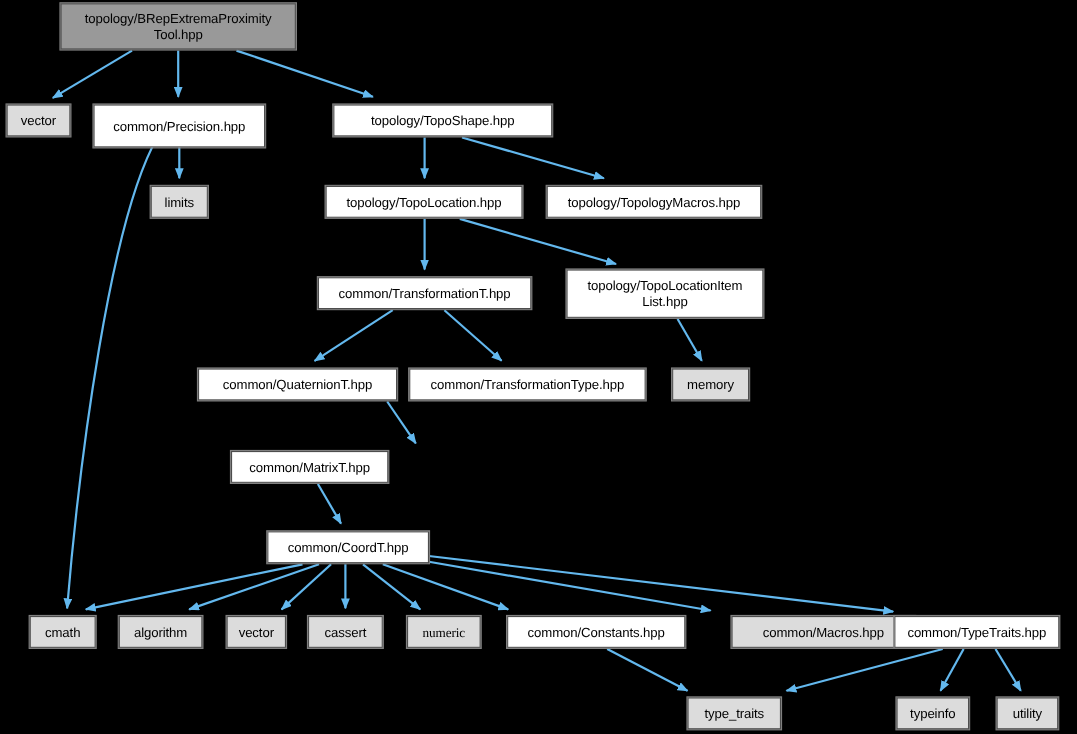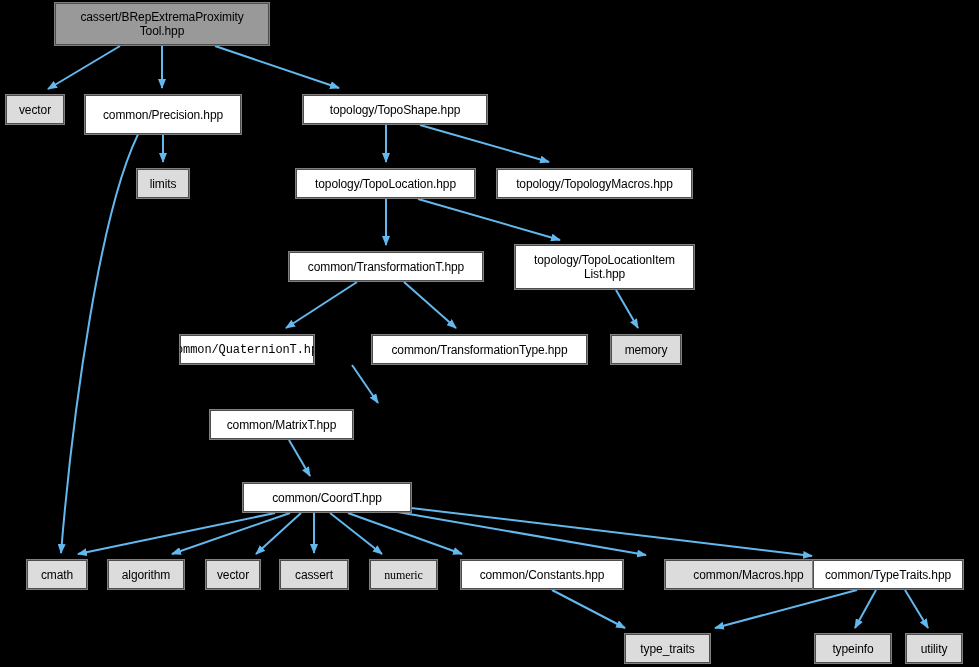--- a/index.html
+++ b/index.html
@@ -80,41 +80,41 @@
         <path d="M 348,513 L 462,554" stroke="#63b8ee" stroke-width="2" fill="none" marker-end="url(#arrowhead)"></path>
         <path d="M 386,510 L 646,555" stroke="#63b8ee" stroke-width="2" fill="none" marker-end="url(#arrowhead)"></path>
         <path d="M 386,505 L 812,556" stroke="#63b8ee" stroke-width="2" fill="none" marker-end="url(#arrowhead)"></path>
         <path d="M 552,590 L 625,628" stroke="#63b8ee" stroke-width="2" fill="none" marker-end="url(#arrowhead)"></path>
         <path d="M 857,590 L 715,628" stroke="#63b8ee" stroke-width="2" fill="none" marker-end="url(#arrowhead)"></path>
         <path d="M 876,590 L 855,628" stroke="#63b8ee" stroke-width="2" fill="none" marker-end="url(#arrowhead)"></path>
         <path d="M 905,590 L 928,628" stroke="#63b8ee" stroke-width="2" fill="none" marker-end="url(#arrowhead)"></path>
       </g>
   </svg>
   <div id="nodes-layer">
-      <div class="node root" style="left: 55px; top: 3px; width: 214px; height: 42px;"><span class="node-label">cassert/BRepExtremaProximity
+      <div class="node root" style="left: 55px; top: 3px; width: 214px; height: 42px;"><span class="node-label">topology/BRepExtremaProximity
 Tool.hpp</span></div>
       <div class="node gray" style="left: 6px; top: 95px; width: 58px; height: 29px;"><span class="node-label">vector</span></div>
       <div class="node white" style="left: 85px; top: 95px; width: 156px; height: 39px;"><span class="node-label">common/Precision.hpp</span></div>
-      <div class="node white" style="left: 303px; top: 95px; width: 184px; height: 29px;"><span class="node-label">topology/TopoShape.hpp</span></div>
+      <div class="node white" style="left: 303px; top: 95px; width: 199px; height: 29px;"><span class="node-label">topology/TopoShape.hpp</span></div>
       <div class="node gray" style="left: 137px; top: 169px; width: 52px; height: 29px;"><span class="node-label">limits</span></div>
       <div class="node white" style="left: 296px; top: 169px; width: 179px; height: 29px;"><span class="node-label">topology/TopoLocation.hpp</span></div>
       <div class="node white" style="left: 497px; top: 169px; width: 195px; height: 29px;"><span class="node-label">topology/TopologyMacros.hpp</span></div>
       <div class="node white" style="left: 289px; top: 252px; width: 194px; height: 29px;"><span class="node-label">common/TransformationT.hpp</span></div>
       <div class="node white" style="left: 515px; top: 245px; width: 179px; height: 44px;"><span class="node-label">topology/TopoLocationItem
 List.hpp</span></div>
-      <div class="node white" style="left: 180px; top: 335px; width: 134px; height: 29px; font-family: Liberation Mono, monospace;"><span class="node-label">common/QuaternionT.hpp</span></div>
+      <div class="node white" style="left: 180px; top: 335px; width: 181px; height: 29px;"><span class="node-label">common/QuaternionT.hpp</span></div>
       <div class="node white" style="left: 372px; top: 335px; width: 215px; height: 29px;"><span class="node-label">common/TransformationType.hpp</span></div>
       <div class="node gray" style="left: 611px; top: 335px; width: 70px; height: 29px;"><span class="node-label">memory</span></div>
       <div class="node white" style="left: 210px; top: 410px; width: 143px; height: 29px;"><span class="node-label">common/MatrixT.hpp</span></div>
-      <div class="node white" style="left: 243px; top: 483px; width: 168px; height: 29px;"><span class="node-label">common/CoordT.hpp</span></div>
+      <div class="node white" style="left: 243px; top: 483px; width: 147px; height: 29px;"><span class="node-label">common/CoordT.hpp</span></div>
       <div class="node gray" style="left: 27px; top: 560px; width: 60px; height: 29px;"><span class="node-label">cmath</span></div>
       <div class="node gray" style="left: 108px; top: 560px; width: 76px; height: 29px;"><span class="node-label">algorithm</span></div>
       <div class="node gray" style="left: 206px; top: 560px; width: 54px; height: 29px;"><span class="node-label">vector</span></div>
       <div class="node gray" style="left: 280px; top: 560px; width: 68px; height: 29px;"><span class="node-label">cassert</span></div>
       <div class="node gray" style="left: 370px; top: 560px; width: 67px; height: 29px; font-family: Liberation Serif, serif;"><span class="node-label">numeric</span></div>
       <div class="node white" style="left: 461px; top: 560px; width: 162px; height: 29px;"><span class="node-label">common/Constants.hpp</span></div>
       <div class="node gray" style="left: 665px; top: 560px; width: 167px; height: 29px;"><span class="node-label">common/Macros.hpp</span></div>
       <div class="node white" style="left: 813px; top: 560px; width: 150px; height: 29px;"><span class="node-label">common/TypeTraits.hpp</span></div>
       <div class="node gray" style="left: 625px; top: 634px; width: 85px; height: 29px;"><span class="node-label">type_traits</span></div>
-      <div class="node gray" style="left: 815px; top: 634px; width: 76px; height: 29px;"><span class="node-label">typeinfo</span></div>
+      <div class="node gray" style="left: 815px; top: 634px; width: 66px; height: 29px;"><span class="node-label">typeinfo</span></div>
       <div class="node gray" style="left: 906px; top: 634px; width: 56px; height: 29px;"><span class="node-label">utility</span></div>
     </div>
 </div>
 
 </body></html>

